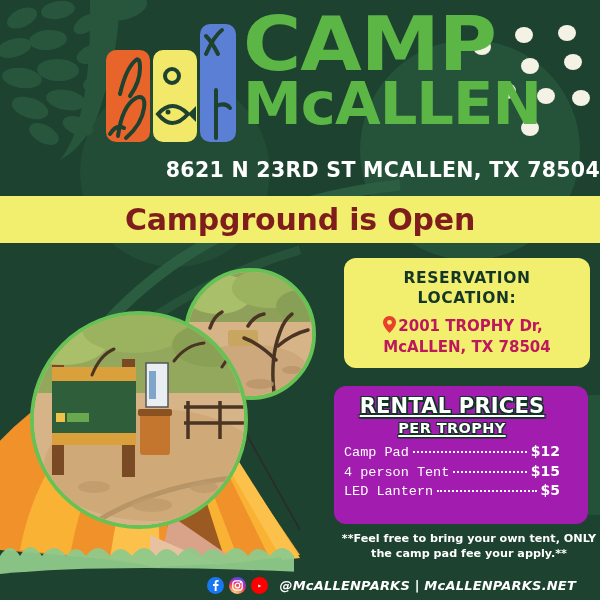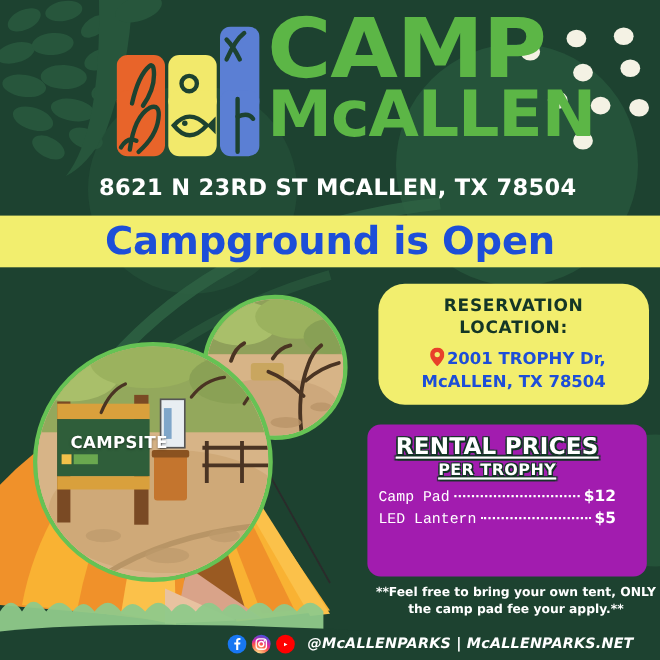--- a/index.html
+++ b/index.html
@@ -20,32 +20,32 @@
     font-family:"DejaVu Sans",sans-serif;font-weight:bold;
     color:#5cb646;font-size:75px;line-height:0.82;letter-spacing:-1px;
     transform:scaleX(1.06);transform-origin:left center;
   }
   .mcallen-word{
     font-family:"DejaVu Sans",sans-serif;font-weight:bold;
     color:#5cb646;font-size:58px;line-height:0.9;letter-spacing:-1px;
     margin-top:2px;transform:scaleX(1.02);transform-origin:left center;
   }
   .addr{
-    position:absolute;left:14px;right:0;top:158px;text-align:center;
+    position:absolute;left:14px;right:0;top:158px;text-align:right;
     color:#ffffff;font-weight:bold;font-size:20.5px;letter-spacing:0.3px;
     font-family:"DejaVu Sans",sans-serif;
   }
 
   
   .banner{
     position:absolute;left:0;top:196px;width:600px;height:47px;
     background:#f2ee6e;display:flex;align-items:center;justify-content:center;
   }
   .banner span{
-    color:#1d4ed8;font-weight:bold;font-size:35px;letter-spacing:-0.2px;
+    color:#7f1d1d;font-weight:bold;font-size:30px;letter-spacing:-0.2px;
     font-family:"DejaVu Sans",sans-serif;
   }
 
   
   .tent-layer{position:absolute;left:0;top:330px;width:340px;height:270px;}
 
   
   .photo{
     position:absolute;border-radius:50%;border:4px solid #66c254;
     overflow:hidden;background:#c8b089;
@@ -54,30 +54,30 @@
   .ph-small{left:184px;top:268px;width:124px;height:124px;}
   .campsite-label{
     position:absolute;left:30px;top:78px;color:#fff;font-weight:bold;
     font-size:15px;letter-spacing:0.4px;font-family:"DejaVu Sans",sans-serif;
     text-shadow:0 1px 2px rgba(0,0,0,.5);
   }
 
   
   .res-card{
     position:absolute;left:344px;top:258px;width:246px;height:110px;
-    background:#f2ee6e;border-radius:24px;
+    background:#f2ee6e;border-radius:12px;
     display:flex;flex-direction:column;align-items:center;justify-content:center;
   }
   .res-title{
     color:#143626;font-weight:bold;font-size:15.5px;line-height:1.25;
     text-align:center;letter-spacing:0.6px;font-family:"DejaVu Sans",sans-serif;
   }
   .res-addr{
-    margin-top:8px;color:#1d4ed8;font-weight:bold;font-size:15px;
-    line-height:1.25;text-align:right;font-family:"DejaVu Sans",sans-serif;
+    margin-top:8px;color:#be185d;font-weight:bold;font-size:15px;
+    line-height:1.25;text-align:left;font-family:"DejaVu Sans",sans-serif;
   }
   .pin{display:inline-block;vertical-align:-2px;margin-right:2px;}
 
   
   .rent-card{
     position:absolute;left:334px;top:386px;width:254px;height:138px;
     background:#a21caf;border-radius:12px;padding:8px 18px 0 0;box-sizing:border-box;
   }
   .rent-title{
     text-align:center;color:#ffffff;font-weight:bold;font-size:21px;
@@ -304,21 +304,20 @@
         <path d="M188 52 Q196 38 210 34"></path>
       </g>
 
       <path d="M60 208 Q120 170 208 162" stroke="#b89566" stroke-width="5" fill="none"></path>
       <g fill="#bd9a6c" opacity="0.7">
         <ellipse cx="60" cy="172" rx="16" ry="6"></ellipse>
         <ellipse cx="118" cy="190" rx="20" ry="7"></ellipse>
         <ellipse cx="170" cy="172" rx="14" ry="6"></ellipse>
       </g>
     </svg>
-    <div class="campsite-label">CAMPSITE</div>
   </div>
 
   <div class="res-card">
     <div class="res-title">
       <div>RESERVATION</div>
       <div>LOCATION:</div>
     </div>
     <div class="res-addr">
       <div>
         <span class="pin">
@@ -336,20 +335,25 @@
     <div class="rent-title">RENTAL PRICES</div>
     <div class="rent-sub">PER TROPHY</div>
     <div class="price-list">
 
       <div class="price-row">
         <span class="p-name">Camp Pad</span>
         <span class="p-lead"></span>
         <span class="p-val">$12</span>
       </div>
 
+      <div class="price-row">
+        <span class="p-name">4 person Tent</span>
+        <span class="p-lead"></span>
+        <span class="p-val">$15</span>
+      </div>
 
 
       <div class="price-row">
         <span class="p-name">LED Lantern</span>
         <span class="p-lead"></span>
         <span class="p-val">$5</span>
       </div>
 
     </div>
   </div>

